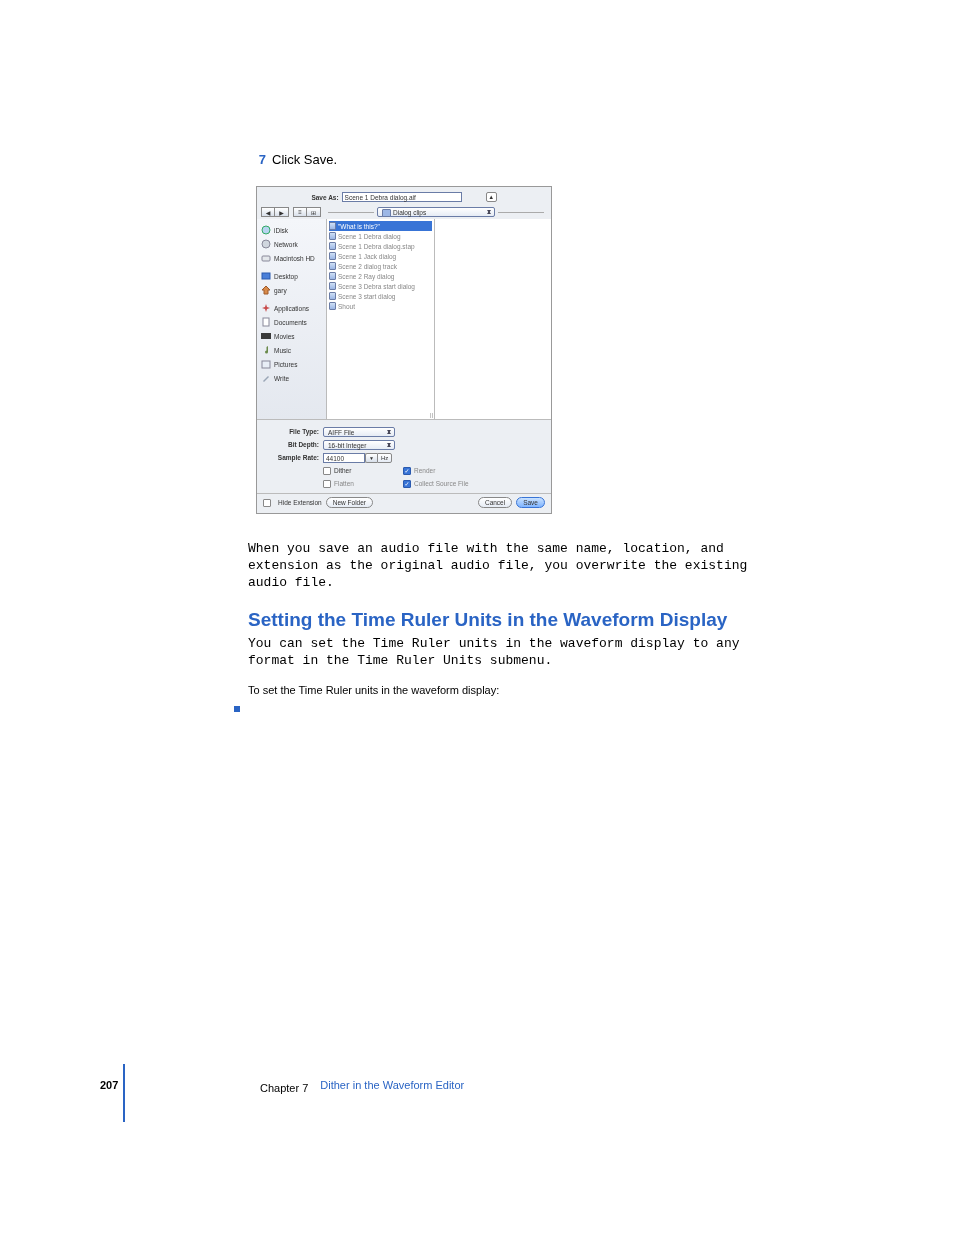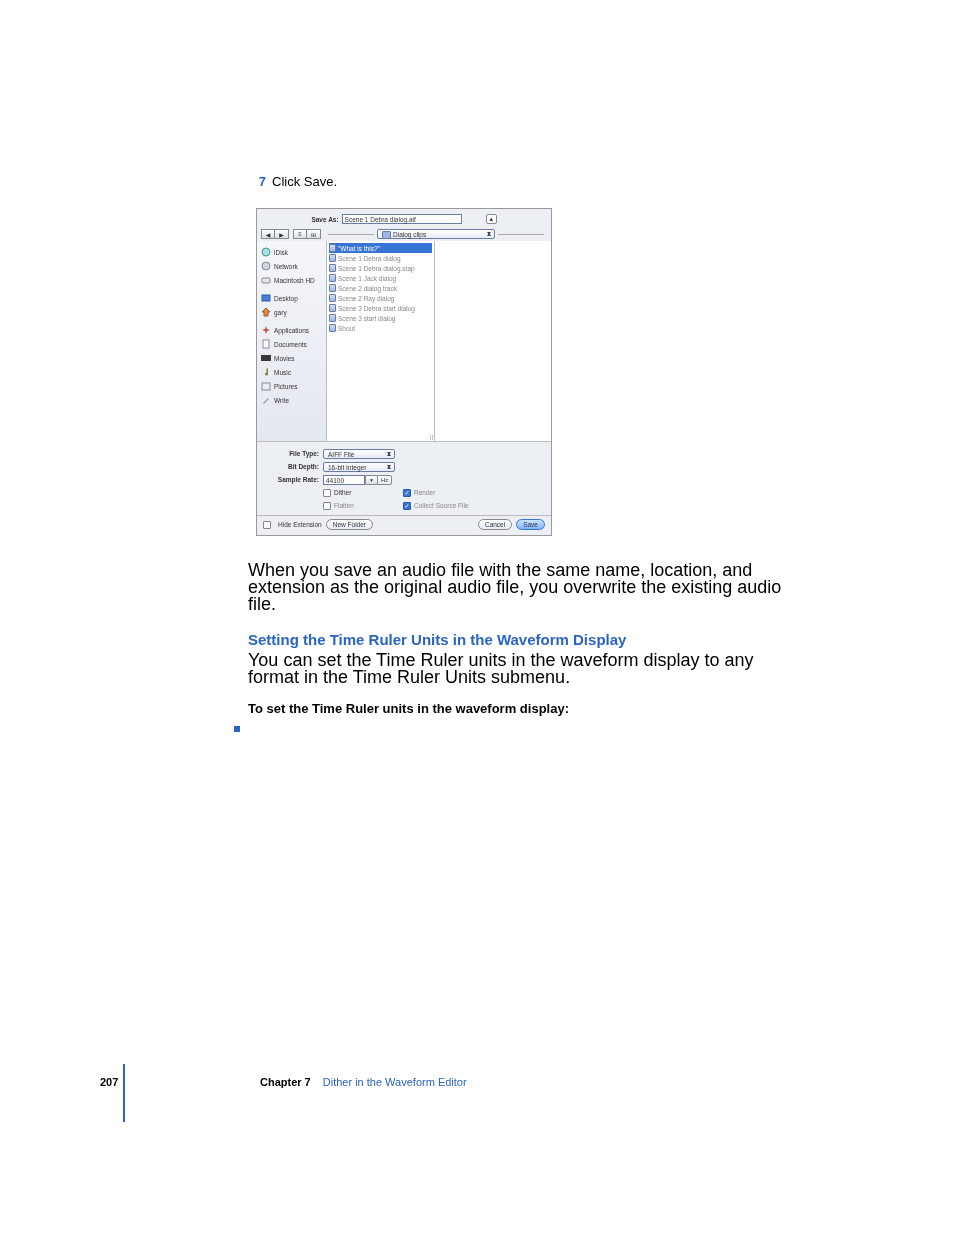--- a/index.html
+++ b/index.html
@@ -8,21 +8,21 @@
     width: 954px;
     height: 1235px;
     background: #fff;
     font-family: "Lucida Grande", "Helvetica Neue", Arial, sans-serif;
     color: #000;
     position: relative;
   }
   .content {
     position: absolute;
     left: 248px;
-    top: 173px;
+    top: 151px;
     width: 540px;
   }
   .step-line {
     font-size: 13px;
     line-height: 17px;
     margin-bottom: 18px;
   }
   .step-num {
     color: #2a64c4;
     font-weight: bold;
@@ -192,33 +192,34 @@
     height:11px;
     font-size:6.5px;
     display:inline-flex;align-items:center;
   }
   .pill-btn.primary {
     background:linear-gradient(#c9e2ff,#7fb4ff);
     border-color:#3874d6;
   }
   .footer-spacer { flex:1; }
   .body-text {
-    font-size: 18px;
+    font-size: 13px;
     line-height: 17px;
     margin: 0 0 18px 0;
+    font-family: Liberation Mono, monospace;
   }
   .section-heading {
     color: #2a64c4;
-    font-size: 15px;
+    font-size: 19px;
     font-weight: bold;
     margin: 0 0 4px 0;
   }
   .subhead {
-    font-size: 13px;
-    font-weight: bold;
+    font-size: 11px;
+    font-weight: normal;
     margin: 14px 0 4px 0;
   }
   .bullet-line {
     font-size: 13px;
     line-height: 17px;
     position:relative;
     padding-left: 0;
     margin-left: -14px;
   }
   .bullet-square {
@@ -236,21 +237,21 @@
   }
   .page-num { font-weight:bold; color:#000; width: 40px;}
   .left-blue-bar {
     position:absolute;
     left: 123px;
     top: 1064px;
     width: 2px;
     height: 58px;
     background: #2a64c4;
   }
-  .chapter-label { font-weight:bold; color:#000; margin-right:12px;}
+  .chapter-label { font-weight:normal; color:#000; margin-right:12px;margin-top:6px;}
   .chapter-title { color:#2a64c4; }
 </style>
 </head>
 <body>
 
 <div class="content">
 
   <div class="step-line">
     <span class="step-num">7</span><span>Click Save.</span>
   </div>

